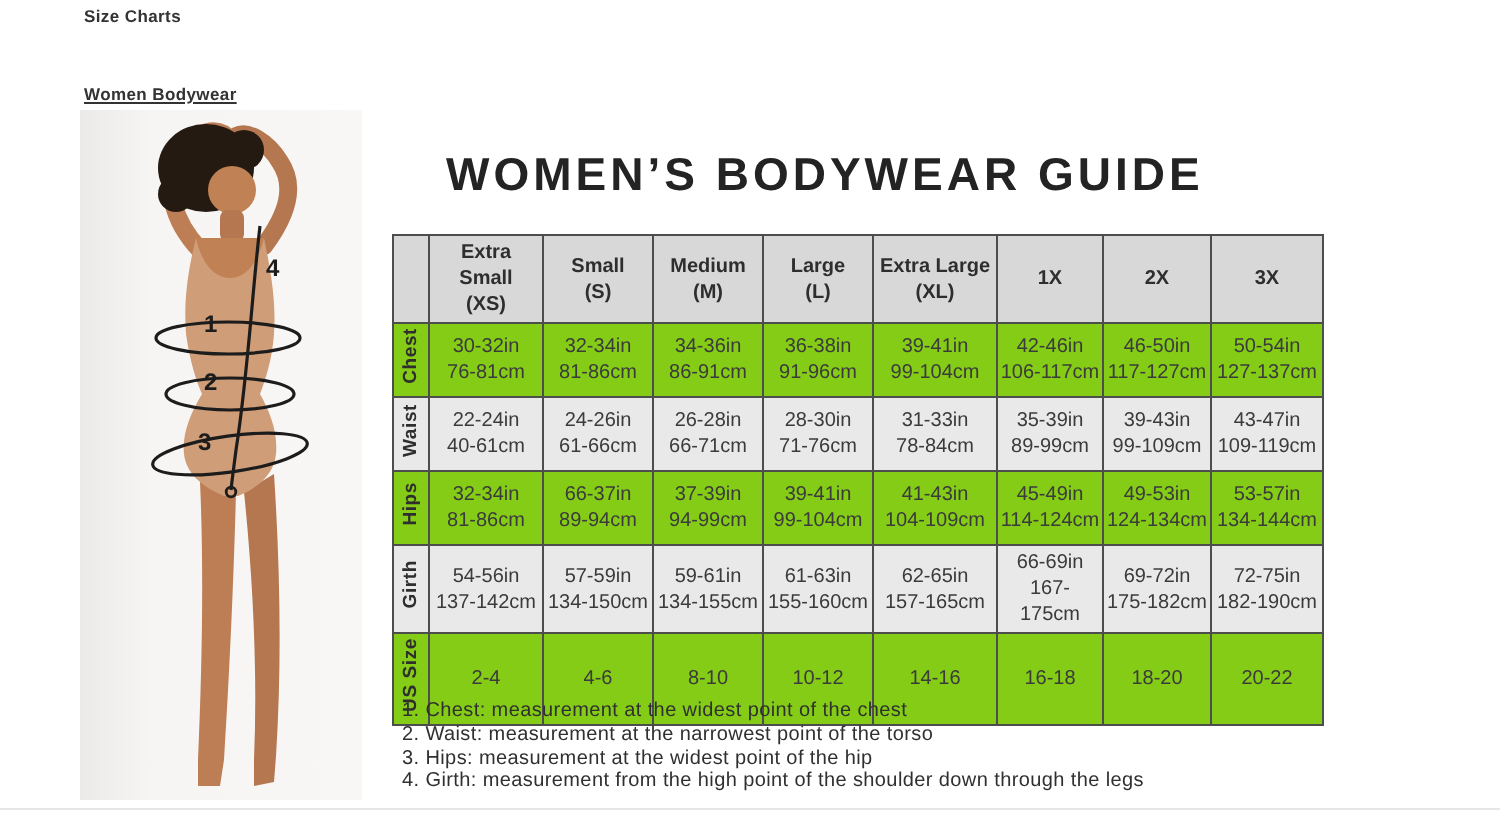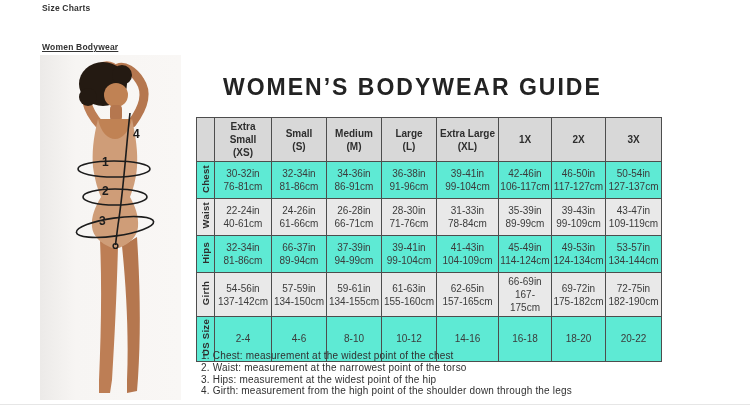--- a/index.html
+++ b/index.html
@@ -26,21 +26,21 @@
 
   
   .page-title{position:absolute;left:203px;top:74px;font-size:23px;font-weight:bold;
     letter-spacing:2px;color:var(--title);white-space:nowrap;margin-left:20px;}
 
   
   .size-table-wrap{position:absolute;left:185px;top:117px;}
   table.size-table{border-collapse:collapse;table-layout:fixed;margin-left:11px;}
   table.size-table th,table.size-table td{
     border:1px solid var(--border);text-align:center;vertical-align:middle;
-    font-size:10px;line-height:13px;color:#3b3b3b;background:#5eead4;padding:2px 1px;}
+    font-size:10px;line-height:13px;color:#3b3b3b;background:#84cc16;padding:2px 1px;}
   table.size-table thead th{background:var(--header-bg);font-weight:bold;height:36px;color:#2e2e2e;}
   table.size-table tbody tr>td{height:37px;}
   table.size-table tbody tr.last>td{height:40px;}
   table.size-table tbody tr.alt>th,
   table.size-table tbody tr.alt>td{background:var(--alt-row-bg);}
   th.rowlabel{width:18px;padding:0;}
   th.rowlabel span{display:inline-block;writing-mode:vertical-rl;transform:rotate(180deg);
     font-weight:bold;font-size:9.5px;letter-spacing:.3px;color:#2e2e2e;white-space:nowrap;}
 
   

